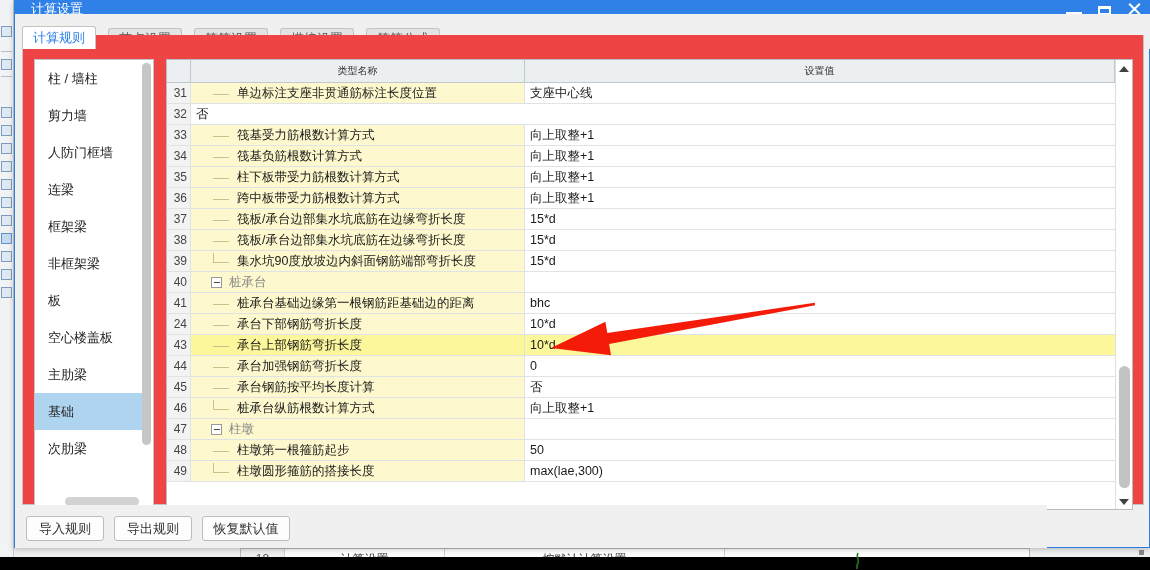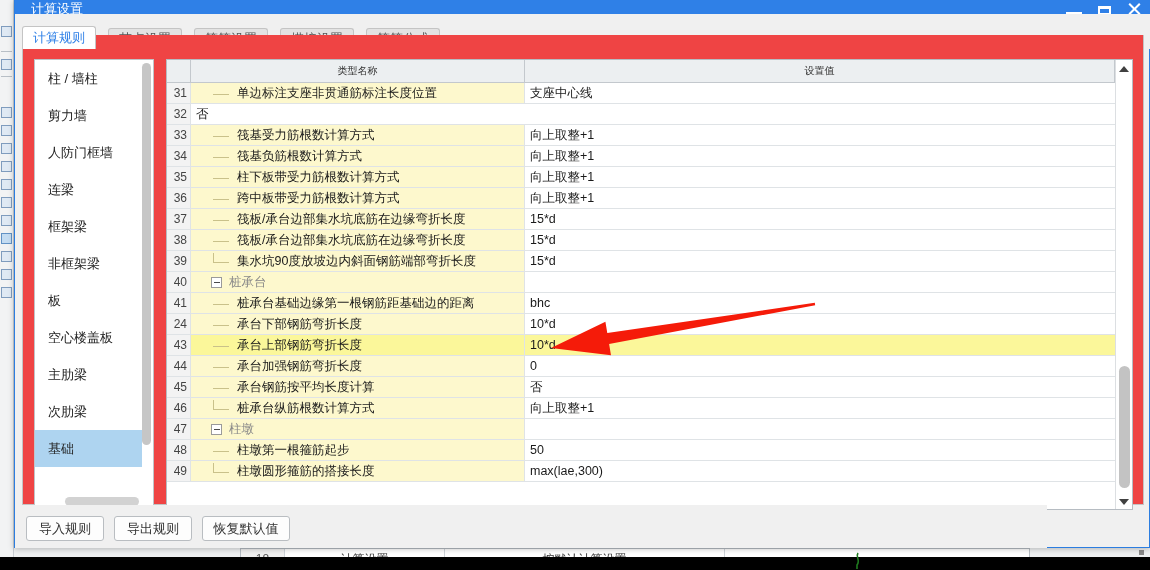--- a/index.html
+++ b/index.html
@@ -345,25 +345,25 @@
             </div>
             <div class="side-item">
               <span>板</span>
             </div>
             <div class="side-item">
               <span>空心楼盖板</span>
             </div>
             <div class="side-item">
               <span>主肋梁</span>
             </div>
-            <div class="side-item">
-              <span>次肋梁</span>
-            </div>
             <div class="side-item sel">
               <span>基础</span>
+            </div>
+            <div class="side-item">
+              <span>次肋梁</span>
             </div>
             <div class="side-item"></div>
           </div>
         <div class="side-vscroll">
           <div class="side-vthumb"></div>
         </div>
         <div class="side-hscroll">
           <div class="side-hthumb"></div>
         </div>
       </div>

